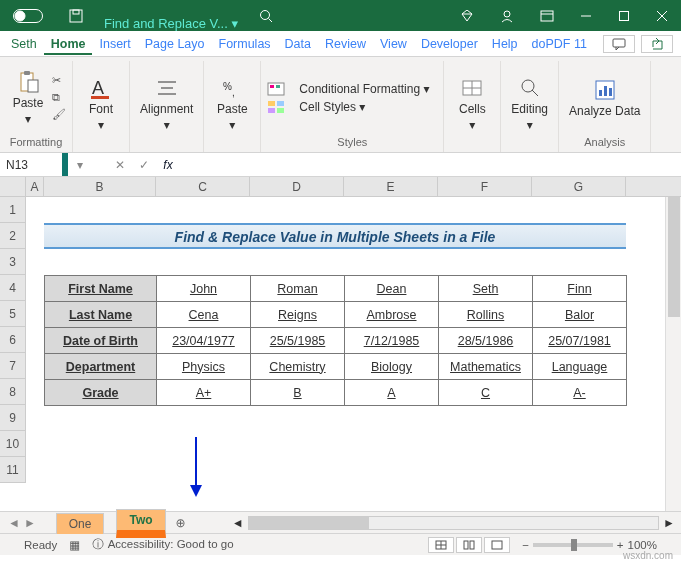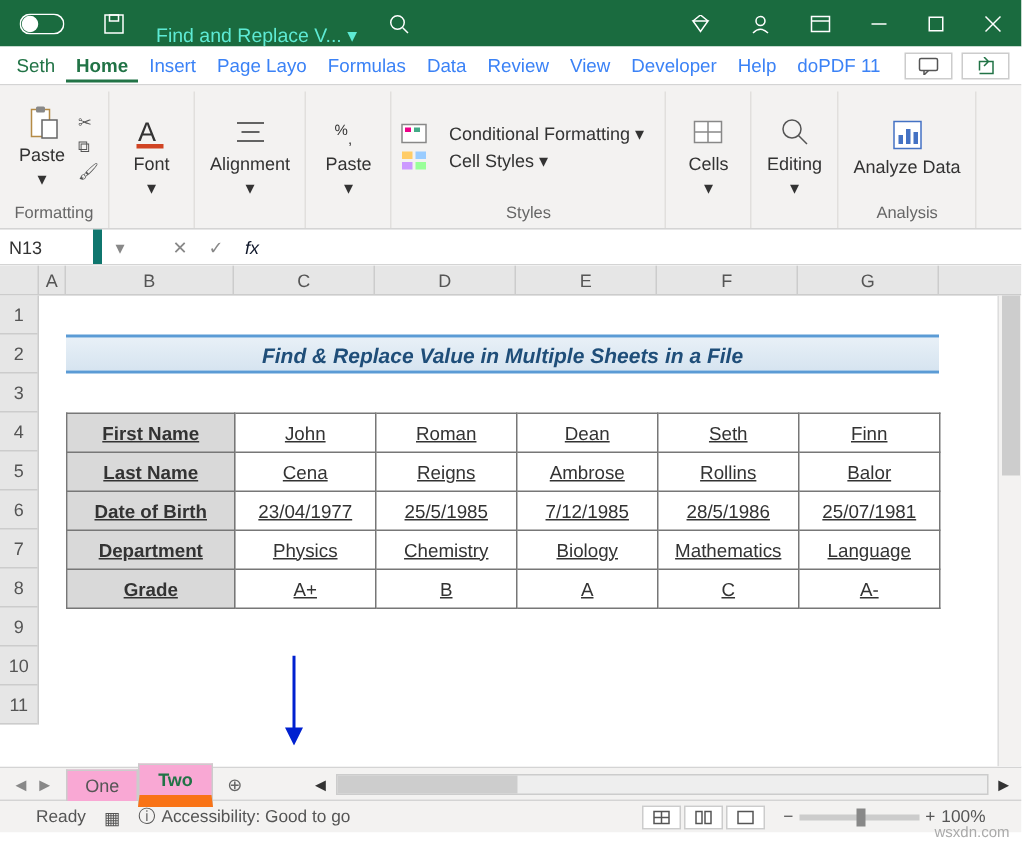--- a/index.html
+++ b/index.html
@@ -39,21 +39,21 @@
   .rowhdrs { display:flex; flex-direction:column; width:26px; background:#e6e6e6; border-right:1px solid #ccc;}
   .rowh { border-bottom:1px solid #ccc; text-align:center; font-size:12px; color:#555; height:26px; line-height:26px;}
   .gridbody { position:relative; flex:1;}
   .titlecell { position:absolute; left:18px; top:26px; width:582px; height:26px; background:linear-gradient(#e8f0f7,#d6e4f0); border-top:2px solid #5b9bd5; border-bottom:2px solid #5b9bd5; text-align:center; font-weight:700; font-size:14px; color:#1f4e79; line-height:24px; font-style:italic;}
   .datatable { position:absolute; left:18px; top:78px; border-collapse:collapse;text-decoration:underline;}
   .datatable td { border:1px solid #777; height:26px; text-align:center; font-size:12.5px; padding:0 6px; width:94px;}
   .datatable td.rh { background:#d9d9d9; font-weight:700; width:112px;}
   .arrow { position:absolute; left:160px; top:240px; }
   .tabbar { display:flex; align-items:center; height:22px; border-top:1px solid #d4d4d4; background:#f3f2f1; font-size:12px;}
   .tabnav { display:flex; gap:4px; padding:0 8px; color:#888;}
-  .stab { padding:3px 12px; border:1px solid #ccc; background:#f9a8d4; border-bottom:none; color:#555; position:relative; top:1px;}
+  .stab { padding:3px 12px; border:1px solid #ccc; background:#fdba74; border-bottom:none; color:#555; position:relative; top:1px;margin-left:12px;}
   .stab.active { border-bottom:8px solid #f97316; color:#217346; font-weight:600;}
   .addtab { padding:0 10px; color:#666;}
   .hscroll { flex:1; display:flex; align-items:center; padding:0 6px; gap:4px;}
   .hscroll .track { flex:1; height:14px; background:#eee; border:1px solid #ccc; position:relative;}
   .hscroll .thumb { position:absolute; left:0; top:0; height:100%; width:120px; background:#cdcdcd;}
   .statusbar { display:flex; align-items:center; height:22px; background:#f3f2f1; border-top:1px solid #d4d4d4; font-size:11.5px; color:#555; padding:0 24px; gap:12px;}
   .statusbar .spacer{flex:1;}
   .viewbtns { display:flex; gap:2px;}
   .viewbtns .vb { width:26px; height:16px; border:1px solid #ccc; background:#fff; display:flex; align-items:center; justify-content:center;}
   .zoom { display:flex; align-items:center; gap:4px;}

